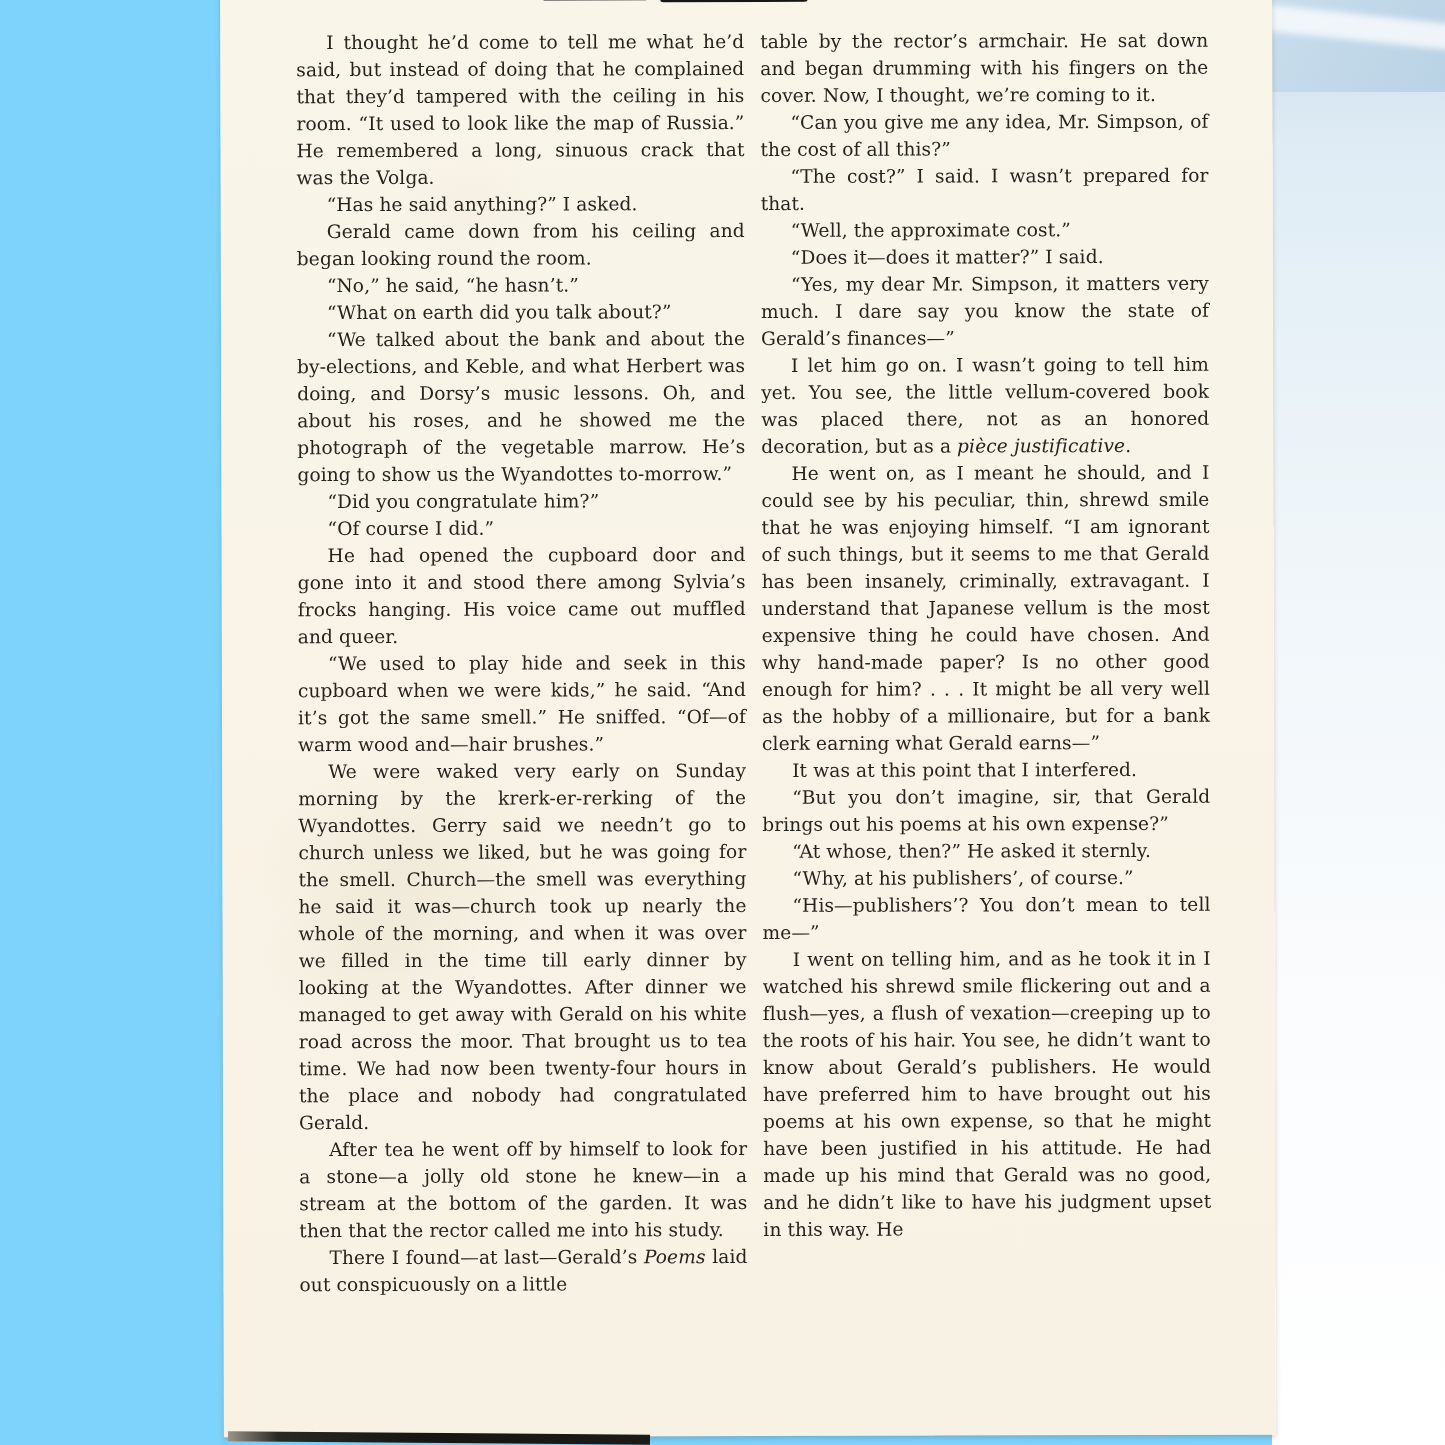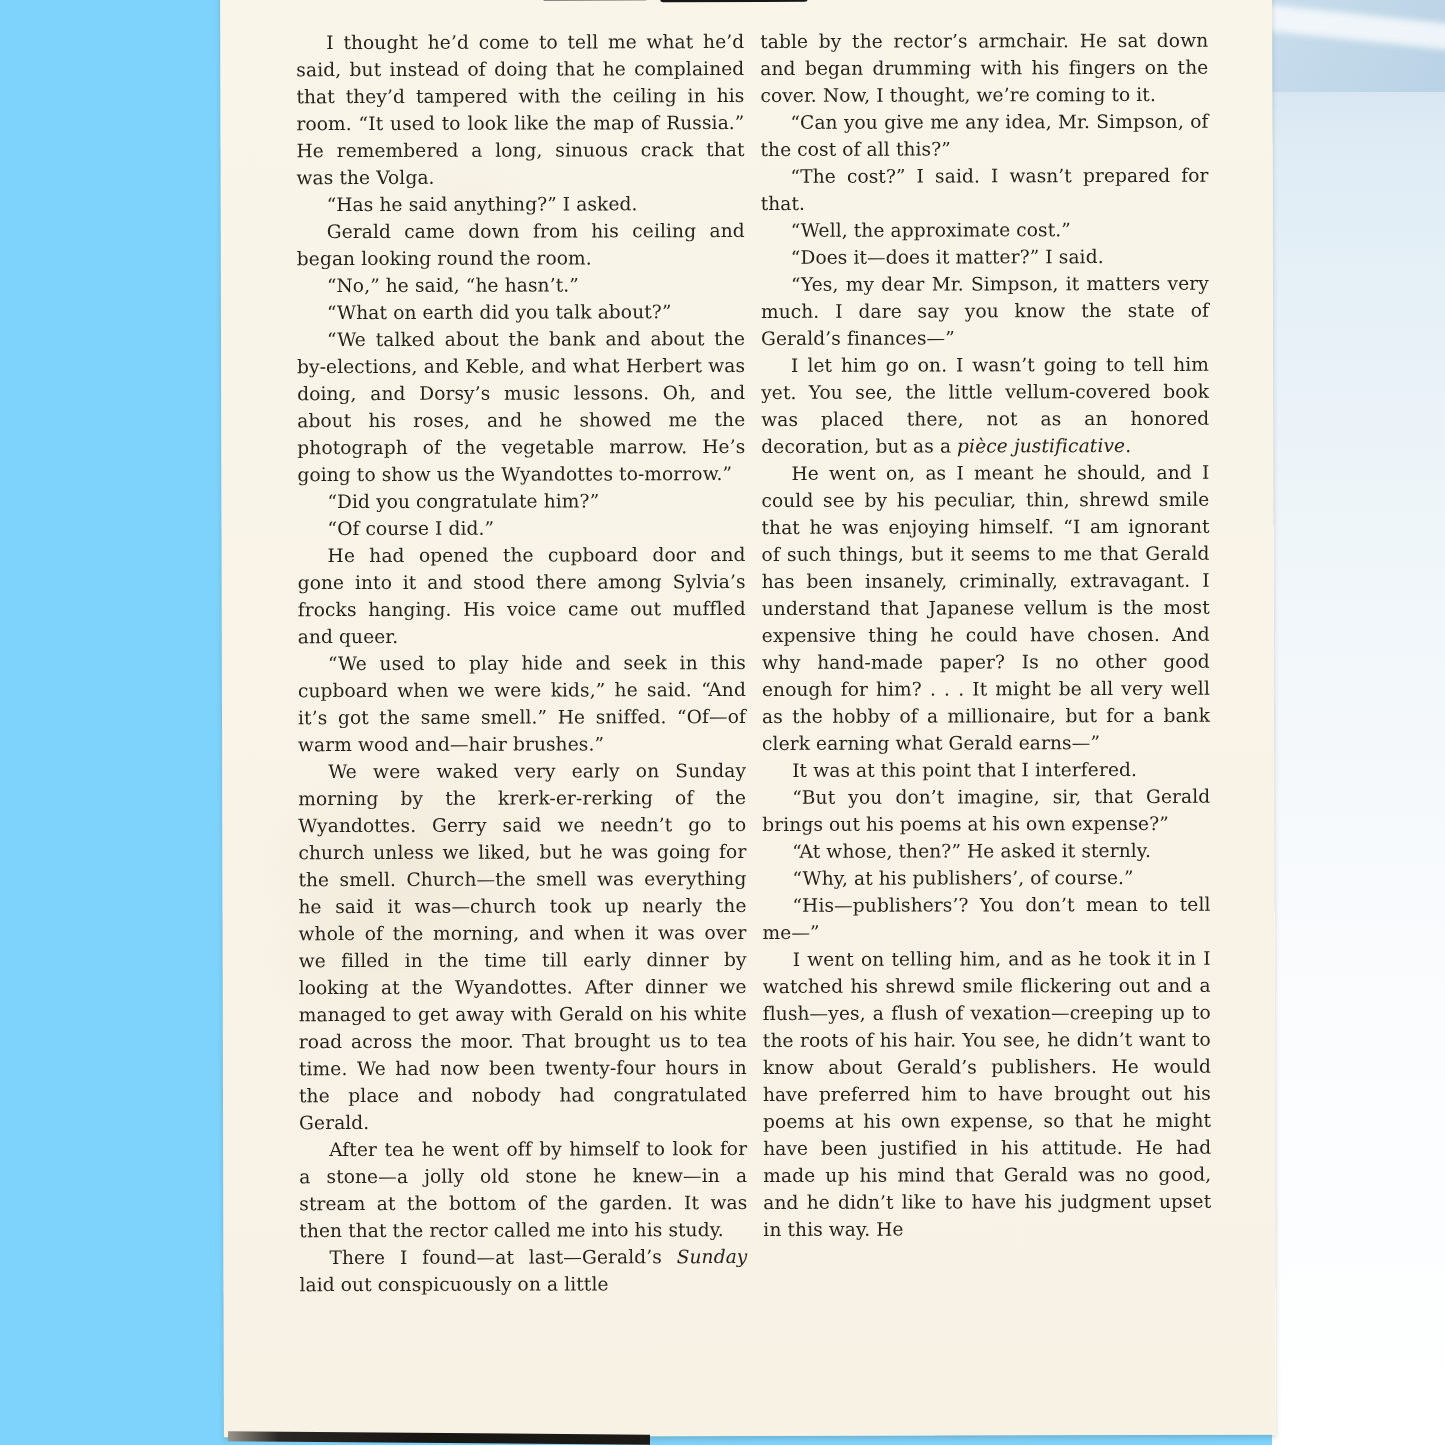--- a/index.html
+++ b/index.html
@@ -126,21 +126,21 @@
           <p>Gerald came down from his ceiling and began looking round the room.</p>
           <p>“No,” he said, “he hasn’t.”</p>
           <p>“What on earth did you talk about?”</p>
           <p>“We talked about the bank and about the by-elections, and Keble, and what Herbert was doing, and Dorsy’s music lessons.  Oh, and about his roses, and he showed me the photograph of the vegetable marrow.  He’s going to show us the Wyandottes to-morrow.”</p>
           <p>“Did you congratulate him?”</p>
           <p>“Of course I did.”</p>
           <p>He had opened the cupboard door and gone into it and stood there among Sylvia’s frocks hanging.  His voice came out muffled and queer.</p>
           <p>“We used to play hide and seek in this cupboard when we were kids,” he said.  “And it’s got the same smell.”  He sniffed.  “Of—of warm wood and—hair brushes.”</p>
           <p>We were waked very early on Sunday morning by the krerk-er-rerking of the Wyandottes.  Gerry said we needn’t go to church unless we liked, but he was going for the smell.  Church—the smell was everything he said it was—church took up nearly the whole of the morning, and when it was over we filled in the time till early dinner by looking at the Wyandottes.  After dinner we managed to get away with Gerald on his white road across the moor.  That brought us to tea time.  We had now been twenty-four hours in the place and nobody had congratulated Gerald.</p>
           <p>After tea he went off by himself to look for a stone—a jolly old stone he knew—in a stream at the bottom of the garden.  It was then that the rector called me into his study.</p>
-          <p>There I found—at last—Gerald’s <i>Sunday</i> laid out conspicuously on a little</p>
+          <p>There I found—at last—Gerald’s <i>Poems</i> laid out conspicuously on a little</p>
         </div>
       <div class="col" id="col-right">
           <p class="no-indent">table by the rector’s armchair.  He sat down and began drumming with his fingers on the cover.  Now, I thought, we’re coming to it.</p>
           <p>“Can you give me any idea, Mr. Simpson, of the cost of all this?”</p>
           <p>“The cost?” I said.  I wasn’t prepared for that.</p>
           <p>“Well, the approximate cost.”</p>
           <p>“Does it—does it matter?” I said.</p>
           <p>“Yes, my dear Mr. Simpson, it matters very much.  I dare say you know the state of Gerald’s finances—”</p>
           <p>I let him go on.  I wasn’t going to tell him yet.  You see, the little vellum-covered book was placed there, not as an honored decoration, but as a <i>pièce justificative</i>.</p>
           <p>He went on, as I meant he should, and I could see by his peculiar, thin, shrewd smile that he was enjoying himself. “I am ignorant of such things, but it seems to me that Gerald has been insanely, criminally, extravagant.  I understand that Japanese vellum is the most expensive thing he could have chosen.  And why hand-made paper?  Is no other good enough for him? . . . It might be all very well as the hobby of a millionaire, but for a bank clerk earning what Gerald earns—”</p>

